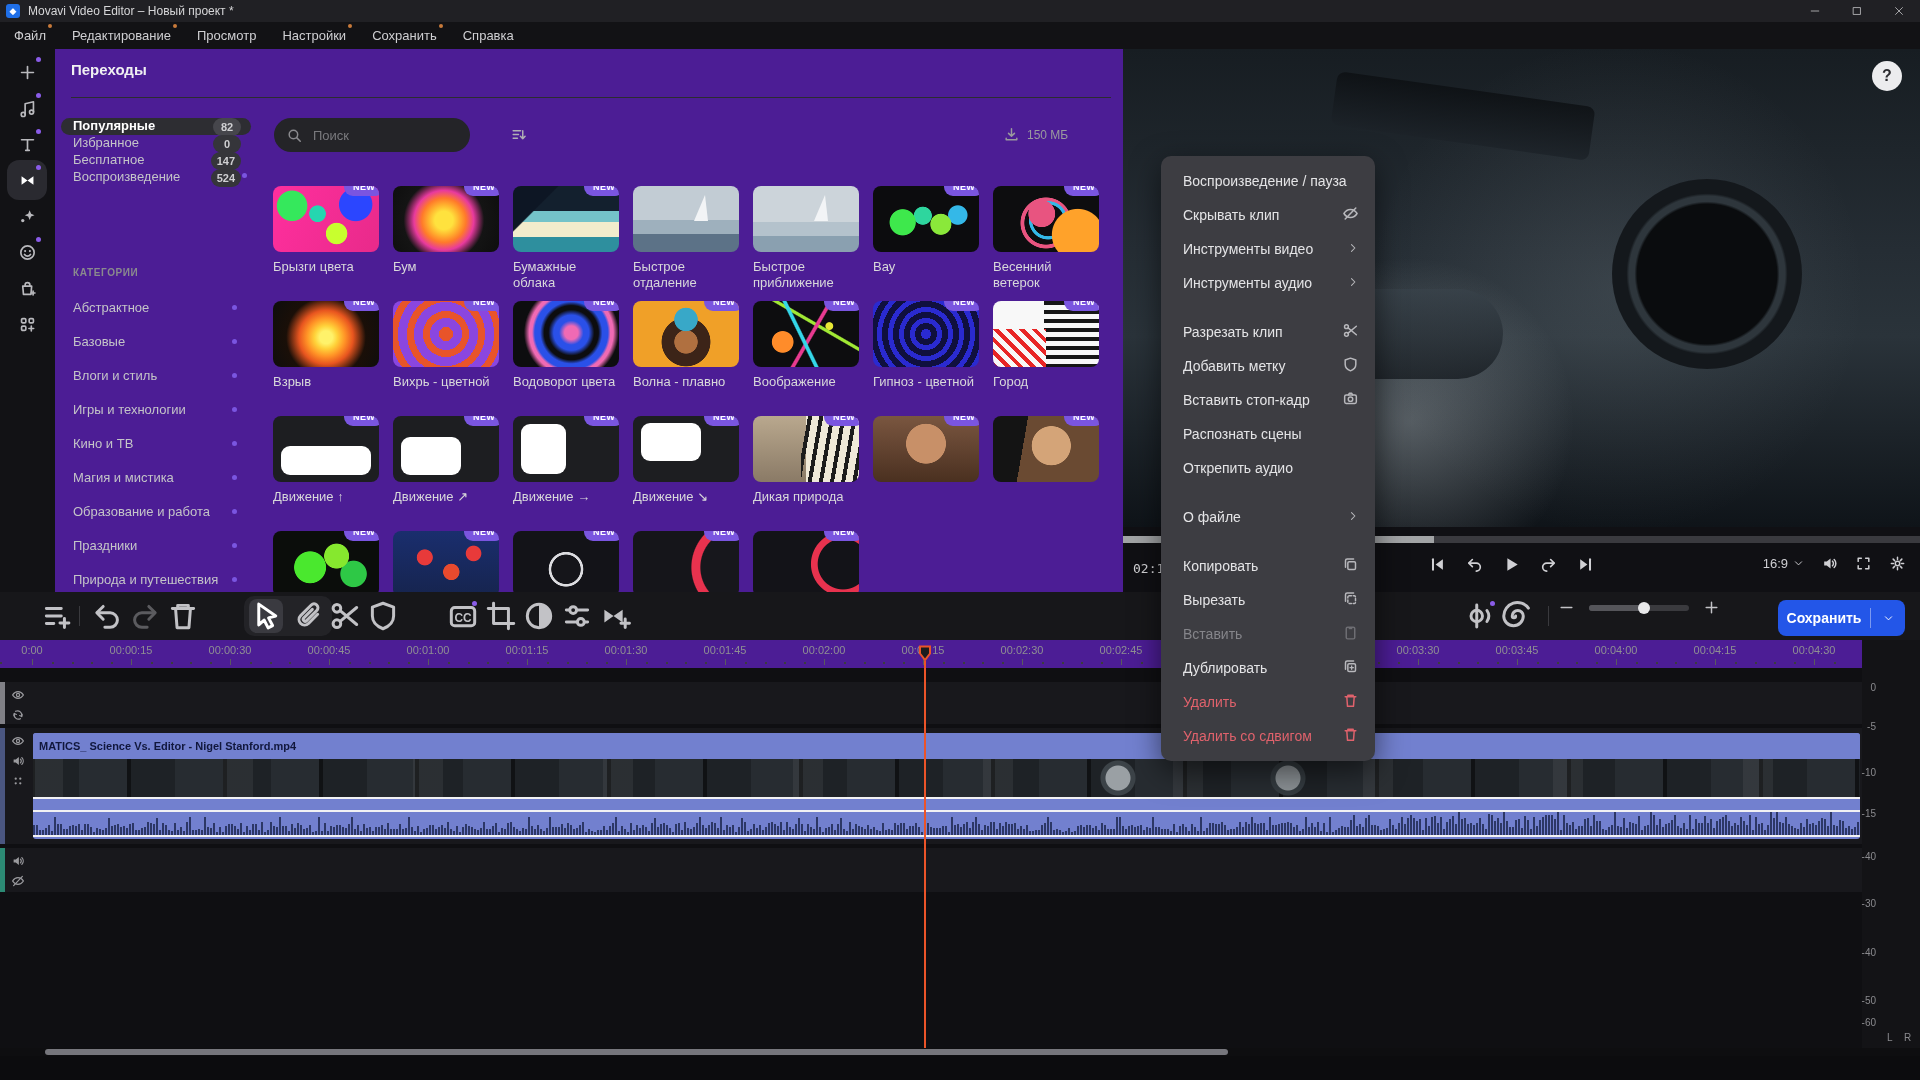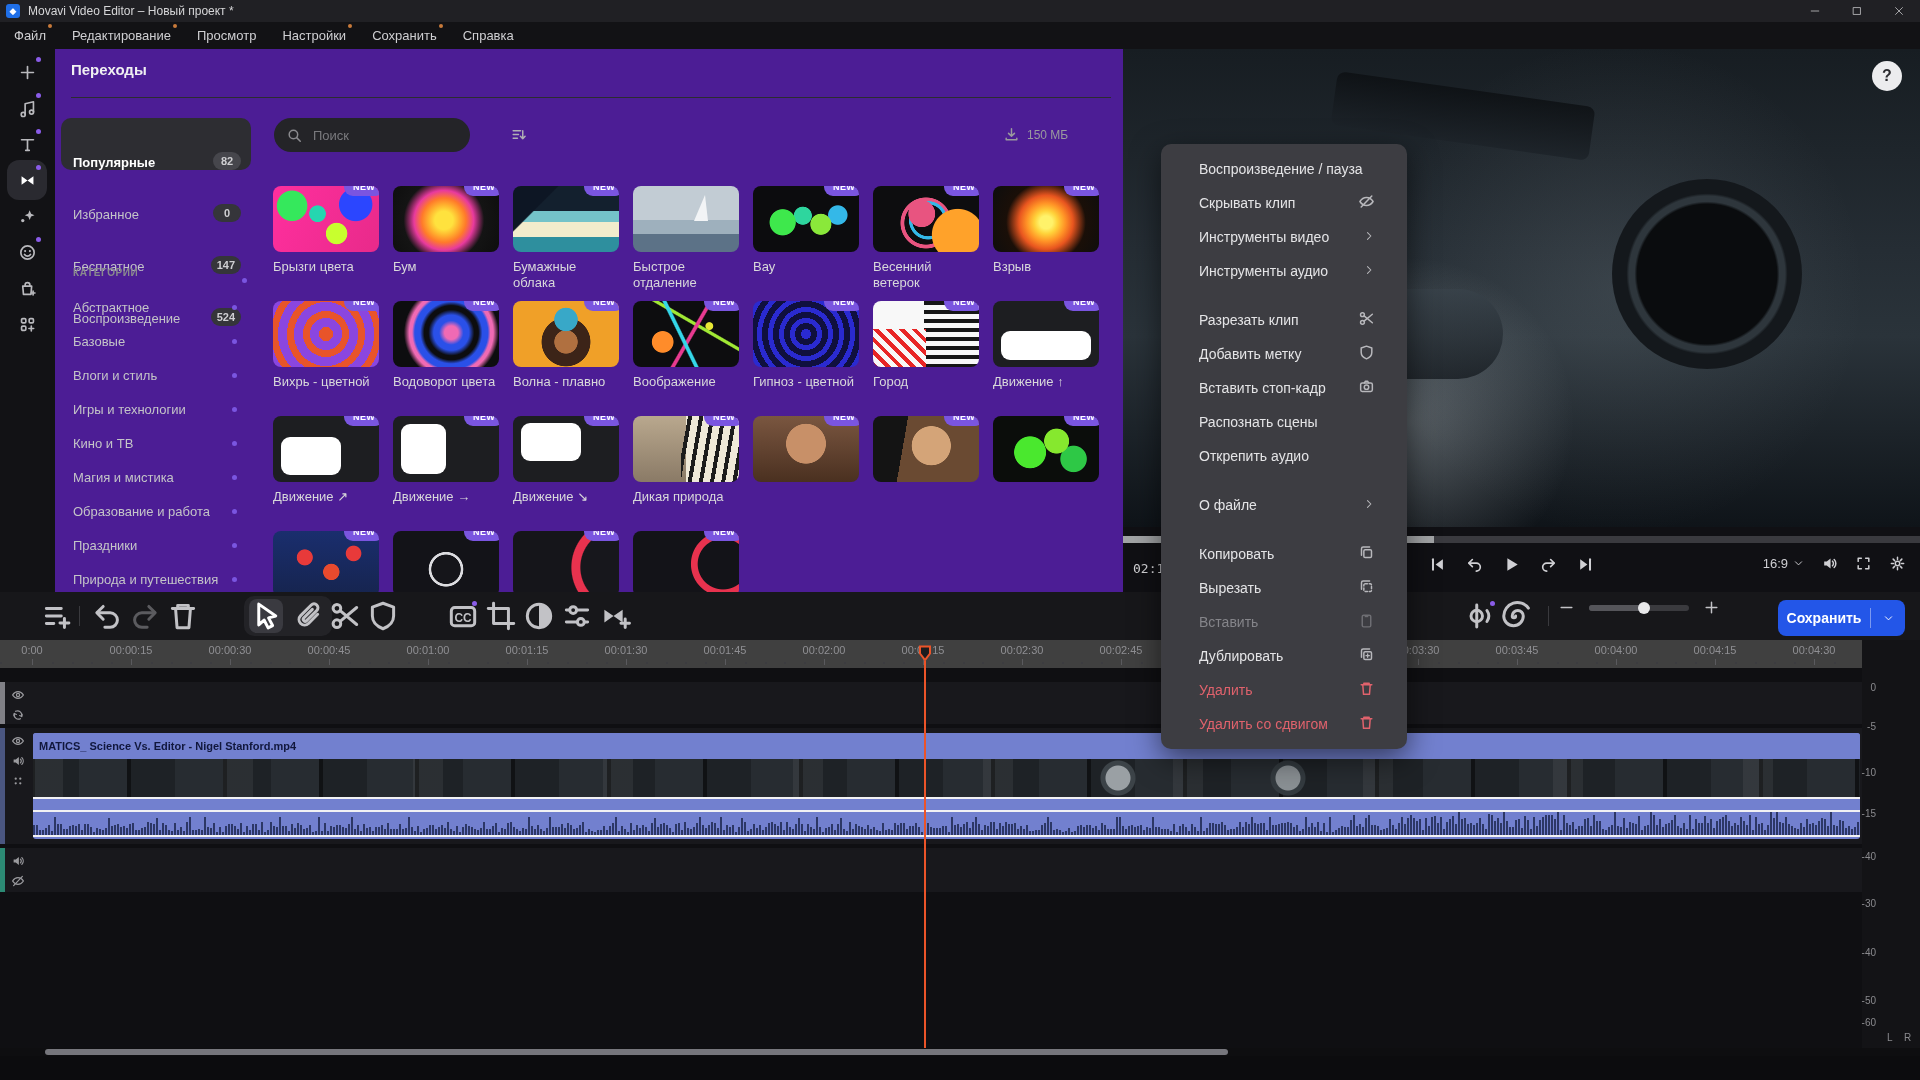--- a/index.html
+++ b/index.html
@@ -27,21 +27,21 @@
   .rail-item{position:absolute;left:7px;width:40px;height:40px;border-radius:12px;display:flex;align-items:center;justify-content:center;color:#b9b9bd}
   .rail-item.active{background:#2a2a30;color:#fff}
   .rail-item .dot{position:absolute;right:6px;top:5px;width:5px;height:5px;border-radius:50%;background:#8a5ce8}
   .rail-item svg{width:19px;height:19px}
 
   
   .panel{position:absolute;left:55px;top:49px;width:1068px;height:543px;background:#4c1d95;overflow:hidden}
   .panel-title{position:absolute;left:16px;top:12px;font-size:15px;font-weight:bold;color:#f0f0f2}
   .panel-divider{position:absolute;left:16px;top:48px;width:1040px;height:1px;background:#2c2c30}
   .pnav{position:absolute;left:6px;top:69px;width:190px}
-  .pnav-item{position:relative;height:52px;display:flex;align-items:flex-end;border-radius:10px;padding:16px 10px 0 12px;box-sizing:border-box;font-size:13px;color:#c4c4c8}
+  .pnav-item{position:relative;height:17px;display:flex;align-items:flex-start;border-radius:10px;padding:0 10px 0 12px;box-sizing:border-box;font-size:13px;color:#c4c4c8}
   .pnav-item.sel{background:#2d2d32;color:#fff;font-weight:bold}
   .pnav-count{position:absolute;right:10px;min-width:16px;height:18px;border-radius:9px;background:#35353a;color:#cfcfd2;
               font-size:11px;font-weight:bold;display:flex;align-items:center;justify-content:center;padding:0 6px}
   .pnav-item.sel .pnav-count{background:#46464c}
   .pnav-item .dot{position:absolute;right:4px;top:4px;width:5px;height:5px;border-radius:50%;background:#7a55e0}
   .cats-header{position:absolute;left:18px;top:218px;font-size:10px;font-weight:bold;letter-spacing:.6px;color:#8a8a8e}
   .cats{position:absolute;left:6px;top:241px;width:190px}
   .cat-item{position:relative;height:34px;display:flex;align-items:center;padding-left:12px;font-size:13px;color:#c4c4c8}
   .cat-item .dot{position:absolute;right:14px;width:5px;height:5px;border-radius:50%;background:#7a55e0}
 
@@ -129,21 +129,21 @@
   .zoom-track{position:relative;width:100px;height:6px;border-radius:3px;background:#3a3a3e;margin:0 14px}
   .zoom-fill{position:absolute;left:0;top:0;height:6px;border-radius:3px;background:#55555a}
   .zoom-thumb{position:absolute;top:-3px;width:12px;height:12px;border-radius:50%;background:#e8e8ea}
   .save-btn{position:absolute;left:1778px;top:600px;width:127px;height:36px;border-radius:8px;background:#2356e8;color:#fff;
      display:flex;align-items:center;font-size:14px;font-weight:bold}
   .save-label{flex:1;text-align:center}
   .save-div{width:1px;height:20px;background:rgba(255,255,255,.4)}
   .save-chev{width:34px;display:flex;align-items:center;justify-content:center}
   .save-chev svg{width:11px;height:11px}
 
-  .ruler{position:absolute;left:0;top:640px;width:1920px;height:28px;background:#404040}
+  .ruler{position:absolute;left:0;top:640px;width:1920px;height:28px;background:#4c1d95}
   .ruler-label{position:absolute;top:4px;font-size:11px;color:#8f8f93;transform:translateX(-50%);white-space:nowrap}
   .tick-major{position:absolute;top:19px;width:1px;height:6px;background:#5a5a5e}
   .tick-minor{position:absolute;top:22px;width:2px;height:2px;background:#3c3c40}
 
   .tracks{position:absolute;left:0;top:668px;width:1862px;height:380px;background:#0f0f12}
   .trow{position:absolute;left:0;width:1862px;background:#18181c}
   .trow-bar{position:absolute;left:0;top:0;bottom:0;width:5px}
   .thead-ic{position:absolute;left:11px;color:#9a9a9e}
   .thead-ic svg{width:14px;height:14px}
 
@@ -172,22 +172,22 @@
 
   .hscroll{position:absolute;left:0;top:1048px;width:1920px;height:8px;background:#0e0e10}
   .hscroll-thumb{position:absolute;left:45px;top:1px;width:1183px;height:6px;border-radius:3px;background:#76767c}
 
   .statusbar{position:absolute;left:0;top:1056px;width:1920px;height:24px;background:#1b1b1f;display:flex;align-items:center}
   .status-left{margin-left:12px;font-size:13px;color:#b5b5b8}
   .status-center{position:absolute;left:933px;display:flex;align-items:center;font-size:13px;color:#b5b5b8}
   .status-center .ic{margin-right:8px;color:#9a9a9e}
 
   
-  .ctxmenu{position:absolute;left:1161px;top:144px;width:214px;background:#3d3d42;border-radius:10px;
-     box-shadow:0 10px 30px rgba(0,0,0,.55);padding:8px 16px;z-index:50}
+  .ctxmenu{position:absolute;left:1161px;top:156px;width:214px;background:#3d3d42;border-radius:10px;
+     box-shadow:0 10px 30px rgba(0,0,0,.55);padding:8px 0;z-index:50}
   .cm-item{position:relative;height:34px;display:flex;align-items:center;padding-left:22px;font-size:14px;color:#e4e4e6}
   .cm-item.gap{margin-top:15px}
   .cm-item.disabled{color:#85858a}
   .cm-item.danger{color:#e0626c}
   .cm-item .ric{position:absolute;right:16px;color:#b8b8bc}
   .cm-item.danger .ric{color:#e0626c}
   .cm-item.disabled .ric{color:#6e6e73}
   .cm-item .ric svg{width:17px;height:17px}
   .cm-item .ric.small svg{width:12px;height:12px}
 </style>
@@ -400,20 +400,24 @@
         </div>
         <div class="cell">
           <div class="thumb st-clouds">
             <span class="badge">NEW</span>
           </div>
           <div class="cell-label">Бумажные облака</div>
         </div>
         <div class="cell">
           <div class="thumb st-sail1"></div>
           <div class="cell-label">Быстрое отдаление</div>
+        </div>
+        <div class="cell">
+          <div class="thumb st-sail2"></div>
+          <div class="cell-label">Быстрое приближение</div>
         </div>
         <div class="cell">
           <div class="thumb st-wow">
             <span class="badge">NEW</span>
           </div>
           <div class="cell-label">Вау</div>
         </div>
         <div class="cell">
           <div class="thumb st-breeze">
             <span class="badge">NEW</span>

